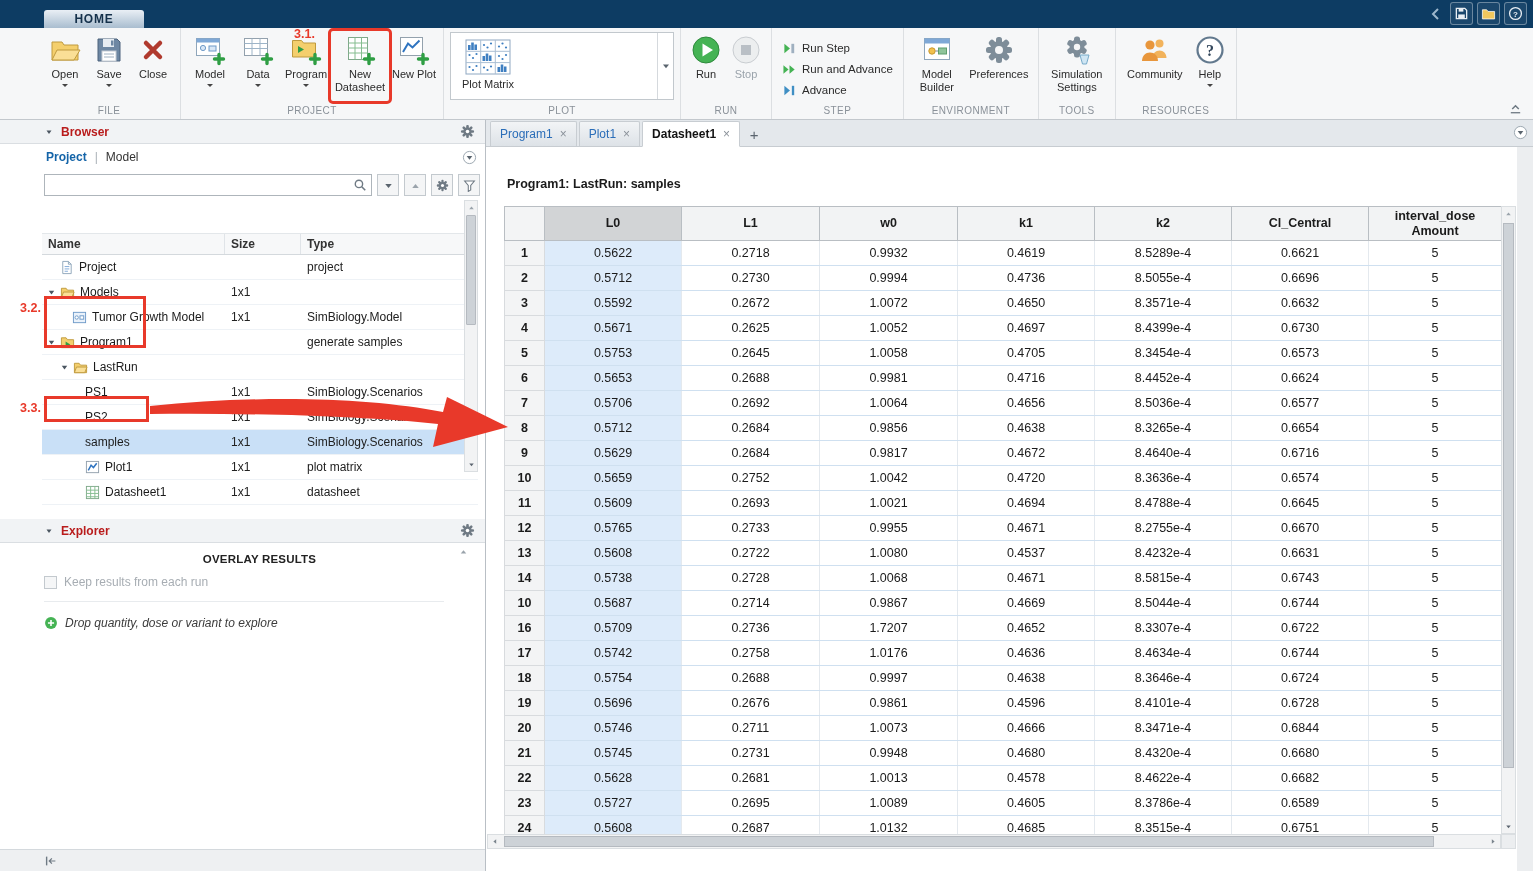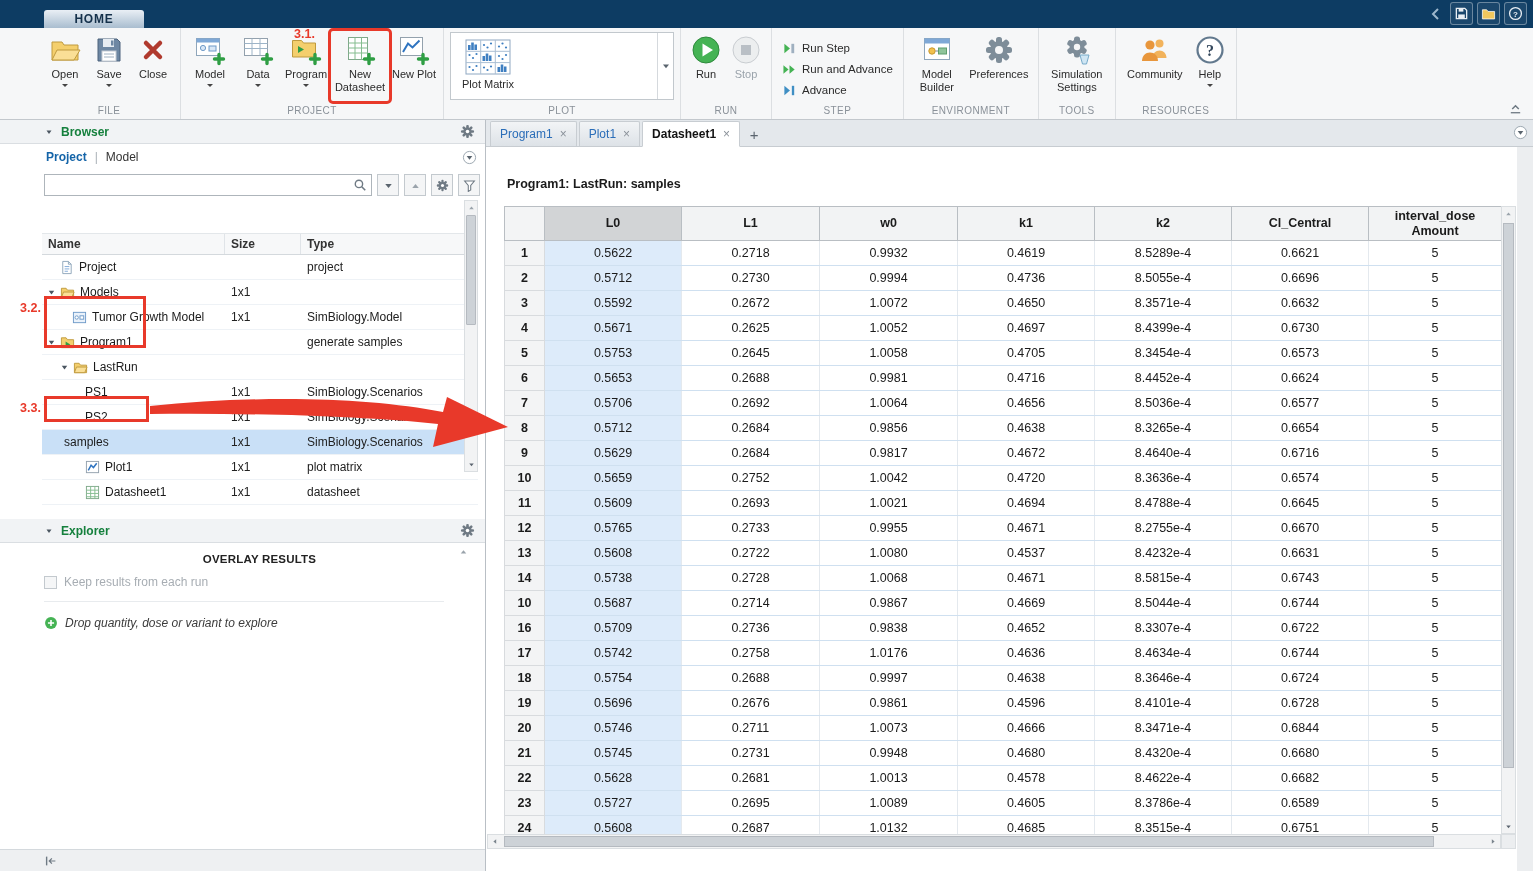--- a/index.html
+++ b/index.html
@@ -53,21 +53,21 @@
   .ribbon-collapse svg { width:100%; height:100%; }
 
   
   .body { flex:1; display:flex; min-height:0; }
 
   
   .left-panel { width:486px; flex:0 0 auto; background:#fff; border-right:1px solid #b9bfc5; display:flex; flex-direction:column; }
   .panel-header { height:24px; flex:0 0 auto; background:#f1f3f5; border-bottom:1px solid #dadee2; display:flex; align-items:center; padding:0 10px 0 44px; }
   .panel-header .tri { width:10px; height:10px; margin-right:7px; }
   .panel-header .tri svg { width:100%; height:100%; display:block; }
-  .ph-title { font-weight:bold; color:#15803d; }
+  .ph-title { font-weight:bold; color:#b91c1c; }
   .ph-right { margin-left:auto; width:15px; height:15px; }
   .ph-right svg { width:100%; height:100%; }
   .view-row { height:26px; flex:0 0 auto; display:flex; align-items:center; padding:0 8px 0 46px; gap:8px; }
   .view-link { color:#1464a8; font-weight:bold; cursor:pointer; }
   .view-link.dim { color:#333; font-weight:normal; }
   .view-sep { color:#aab1b7; }
   .vr-icon { margin-left:auto; width:15px; height:15px; }
   .vr-icon svg { width:100%; height:100%; }
   .search-row { height:30px; flex:0 0 auto; display:flex; align-items:center; padding-left:44px; gap:5px; }
   .search-box { width:328px; height:22px; border:1px solid #aeb5bb; background:#fff; display:flex; align-items:center; padding:0 4px; }
@@ -648,21 +648,21 @@
               <div class="tc type">SimBiology.Scenarios</div>
             </div>
             <div class="trow">
               <div class="tc name" style="padding-left: 43px;">
                 <span class="tname">PS2</span>
               </div>
               <div class="tc size">1x1</div>
               <div class="tc type">SimBiology.Scenarios</div>
             </div>
             <div class="trow selected">
-              <div class="tc name" style="padding-left: 22px;">
+              <div class="tc name" style="padding-left: 43px;">
                 <span class="tname">samples</span>
               </div>
               <div class="tc size">1x1</div>
               <div class="tc type">SimBiology.Scenarios</div>
             </div>
             <div class="trow">
               <div class="tc name" style="padding-left: 43px;">
                 <span class="icon icon16 tree-ic">
                   <svg viewBox="0 0 16 16">
                     <rect x="1.5" y="1.5" width="13" height="12" fill="#fff" stroke="#93a1ad"></rect>
@@ -943,21 +943,21 @@
                   <td class="cell">0.9867</td>
                   <td class="cell">0.4669</td>
                   <td class="cell">8.5044e-4</td>
                   <td class="cell">0.6744</td>
                   <td class="cell">5</td>
                 </tr>
                 <tr>
                   <td class="rownum">16</td>
                   <td class="cell selcol">0.5709</td>
                   <td class="cell">0.2736</td>
-                  <td class="cell">0.9838</td>
+                  <td class="cell">1.7207</td>
                   <td class="cell">0.4652</td>
                   <td class="cell">8.3307e-4</td>
                   <td class="cell">0.6722</td>
                   <td class="cell">5</td>
                 </tr>
                 <tr>
                   <td class="rownum">17</td>
                   <td class="cell selcol">0.5742</td>
                   <td class="cell">0.2758</td>
                   <td class="cell">1.0176</td>

